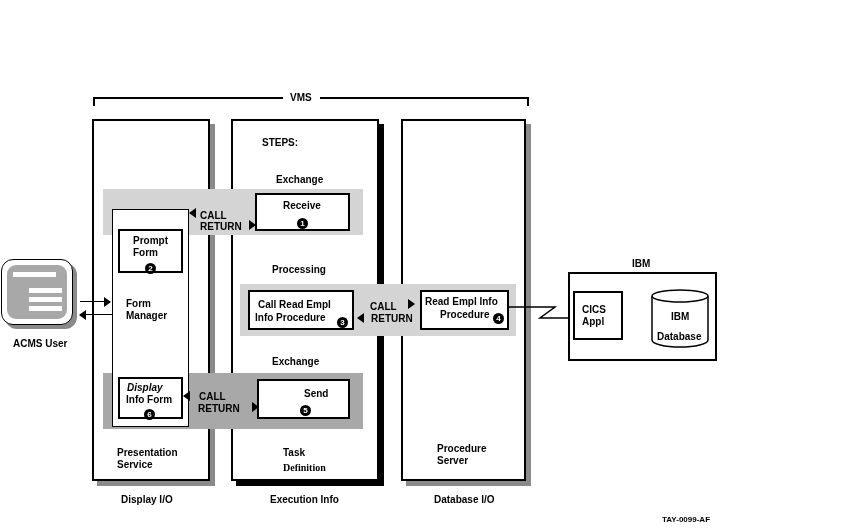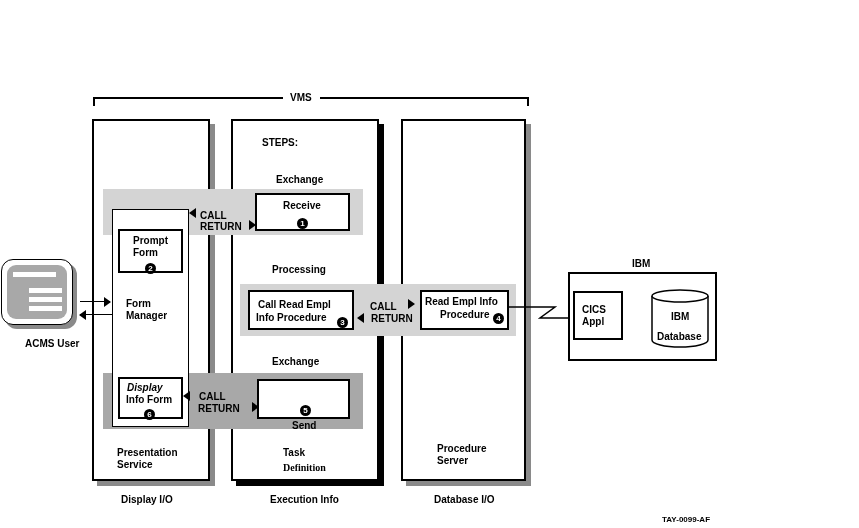--- a/index.html
+++ b/index.html
@@ -61,21 +61,21 @@
 <div class="t" style="left:133px;top:235px;">Prompt</div>
 <div class="t" style="left:133px;top:247px;">Form</div>
 <div class="abs" style="left:145px;top:259px;"><span class="num">2</span></div>
 
 <div class="t" style="left:272px;top:264px;">Processing</div>
 
 <div class="band-light" style="left:240px;top:284px;width:276px;height:52px;"></div>
 
 <div class="box" style="left:248px;top:290px;width:106px;height:40px;"></div>
 <div class="t" style="left:258px;top:299px;">Call Read Empl</div>
-<div class="t" style="left:256px;top:312px;">Info Procedure</div>
+<div class="t" style="left:248px;top:312px;padding-left:7px;">Info Procedure</div>
 <div class="abs" style="left:337px;top:313px;"><span class="num">3</span></div>
 
 <div class="t" style="left:370px;top:301px;">CALL</div>
 <div class="tri-r" style="left:408px;top:299px;"></div>
 <div class="tri-l" style="left:357px;top:313px;"></div>
 <div class="t" style="left:371px;top:313px;">RETURN</div>
 
 <div class="box" style="left:420px;top:290px;width:89px;height:40px;"></div>
 <div class="t" style="left:425px;top:296px;">Read Empl Info</div>
 <div class="t" style="left:440px;top:309px;">Procedure</div>
@@ -83,21 +83,21 @@
 
 <div class="abs" style="left:1px;top:259px;width:76px;height:70px;">
   <div class="abs" style="left:4px;top:4px;width:72px;height:66px;background:#8a8a8a;border-radius:12px;"></div>
   <div class="abs" style="left:0;top:0;width:72px;height:66px;background:#fff;border:1.5px solid #000;border-radius:12px;box-sizing:border-box;"></div>
   <div class="abs" style="left:6px;top:6px;width:60px;height:54px;background:#a8a8a8;border-radius:9px;"></div>
   <div class="abs" style="left:12px;top:13px;width:43px;height:5px;background:#fff;"></div>
   <div class="abs" style="left:28px;top:29px;width:33px;height:5px;background:#fff;"></div>
   <div class="abs" style="left:28px;top:38px;width:33px;height:5px;background:#fff;"></div>
   <div class="abs" style="left:28px;top:47px;width:33px;height:5px;background:#fff;"></div>
 </div>
-<div class="t" style="left:25px;top:338px;">ACMS User</div>
+<div class="t" style="left:13px;top:338px;">ACMS User</div>
 <div class="line" style="left:80px;top:301px;width:30px;height:1px;"></div>
 <div class="tri-r" style="left:104px;top:297px;"></div>
 <div class="line" style="left:80px;top:314px;width:32px;height:1px;"></div>
 <div class="tri-l" style="left:79px;top:310px;"></div>
 
 <div class="t" style="left:272px;top:356px;">Exchange</div>
 <div class="band-dark" style="left:103px;top:373px;width:260px;height:56px;"></div>
 
 <div class="thinbox" style="left:112px;top:373px;width:77px;height:54px;border-top:none;"></div>
 
@@ -105,21 +105,21 @@
 <div class="t" style="left:127px;top:382px;font-style:italic;">Display</div>
 <div class="t" style="left:126px;top:394px;">Info Form</div>
 <div class="abs" style="left:144px;top:405px;"><span class="num">6</span></div>
 
 <div class="tri-l" style="left:183px;top:391px;"></div>
 <div class="t" style="left:199px;top:391px;">CALL</div>
 <div class="t" style="left:198px;top:403px;">RETURN</div>
 <div class="tri-r" style="left:252px;top:402px;"></div>
 
 <div class="box" style="left:257px;top:379px;width:93px;height:40px;"></div>
-<div class="t" style="left:292px;top:388px;margin-top:32px;">Send</div>
+<div class="t" style="left:304px;top:388px;">Send</div>
 <div class="abs" style="left:300px;top:401px;"><span class="num">5</span></div>
 
 <div class="t" style="left:117px;top:447px;">Presentation</div>
 <div class="t" style="left:117px;top:459px;">Service</div>
 <div class="t" style="left:283px;top:447px;text-align:right;">Task</div>
 <div class="t" style="left:283px;top:462px;font-family:Liberation Serif, serif;">Definition</div>
 <div class="t" style="left:437px;top:443px;">Procedure</div>
 <div class="t" style="left:437px;top:455px;">Server</div>
 
 <div class="t" style="left:121px;top:494px;">Display I/O</div>

